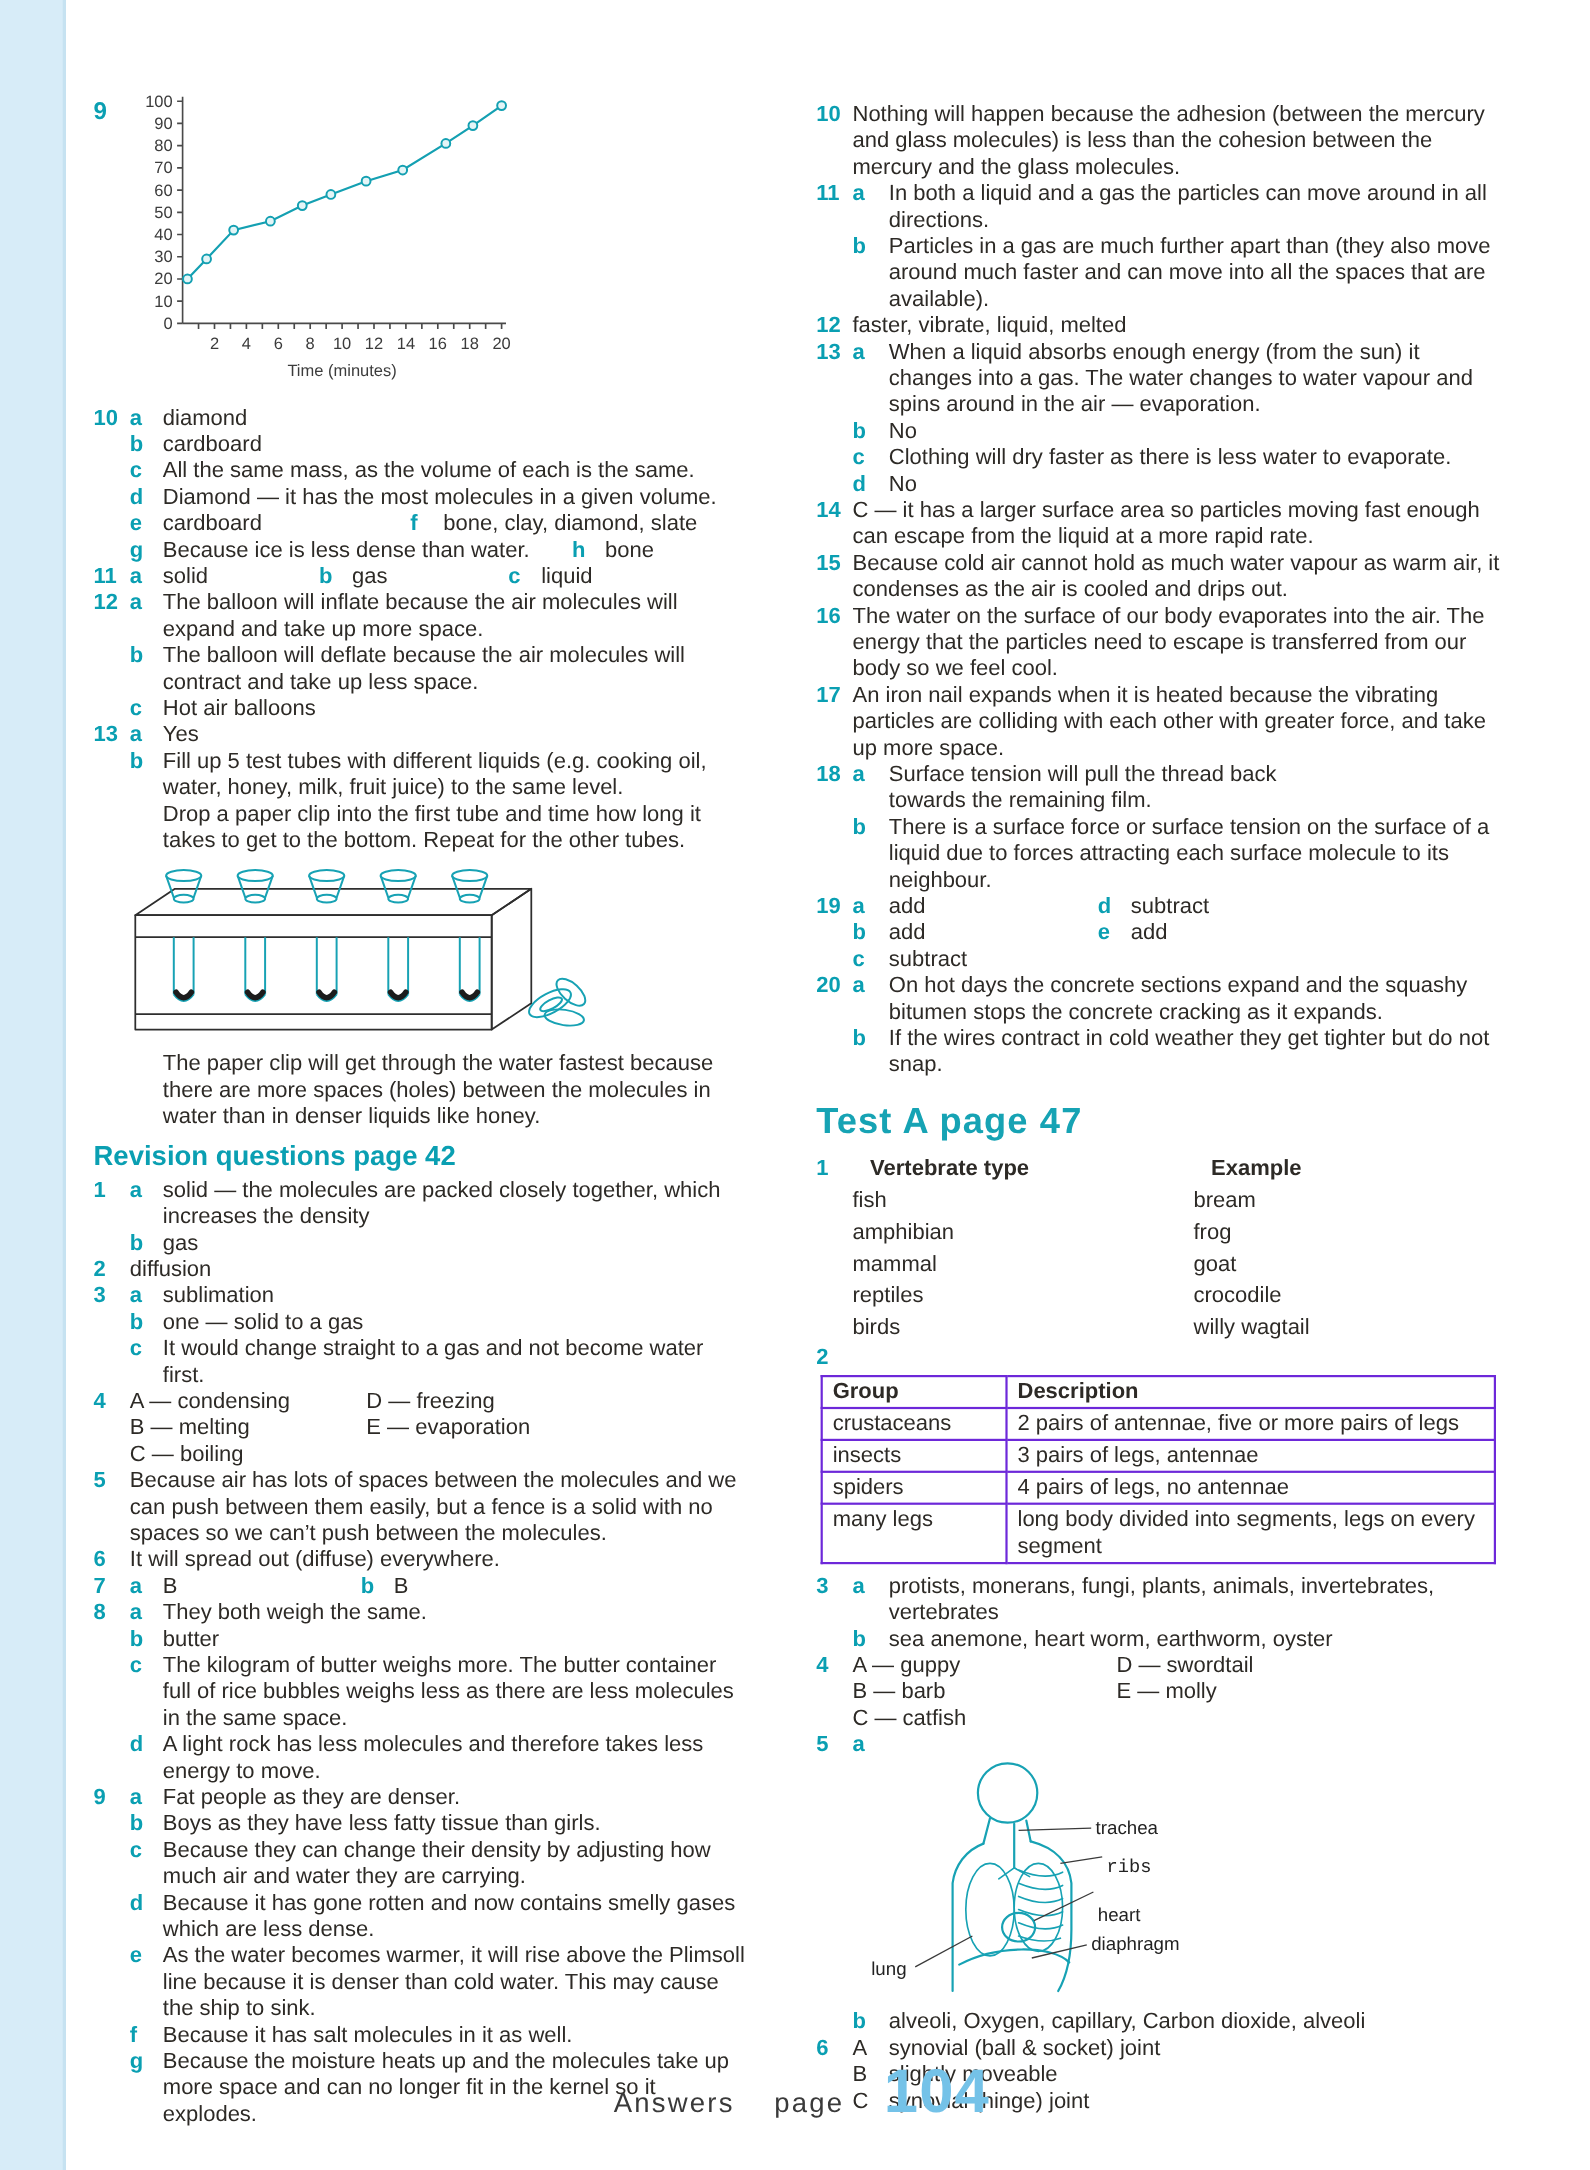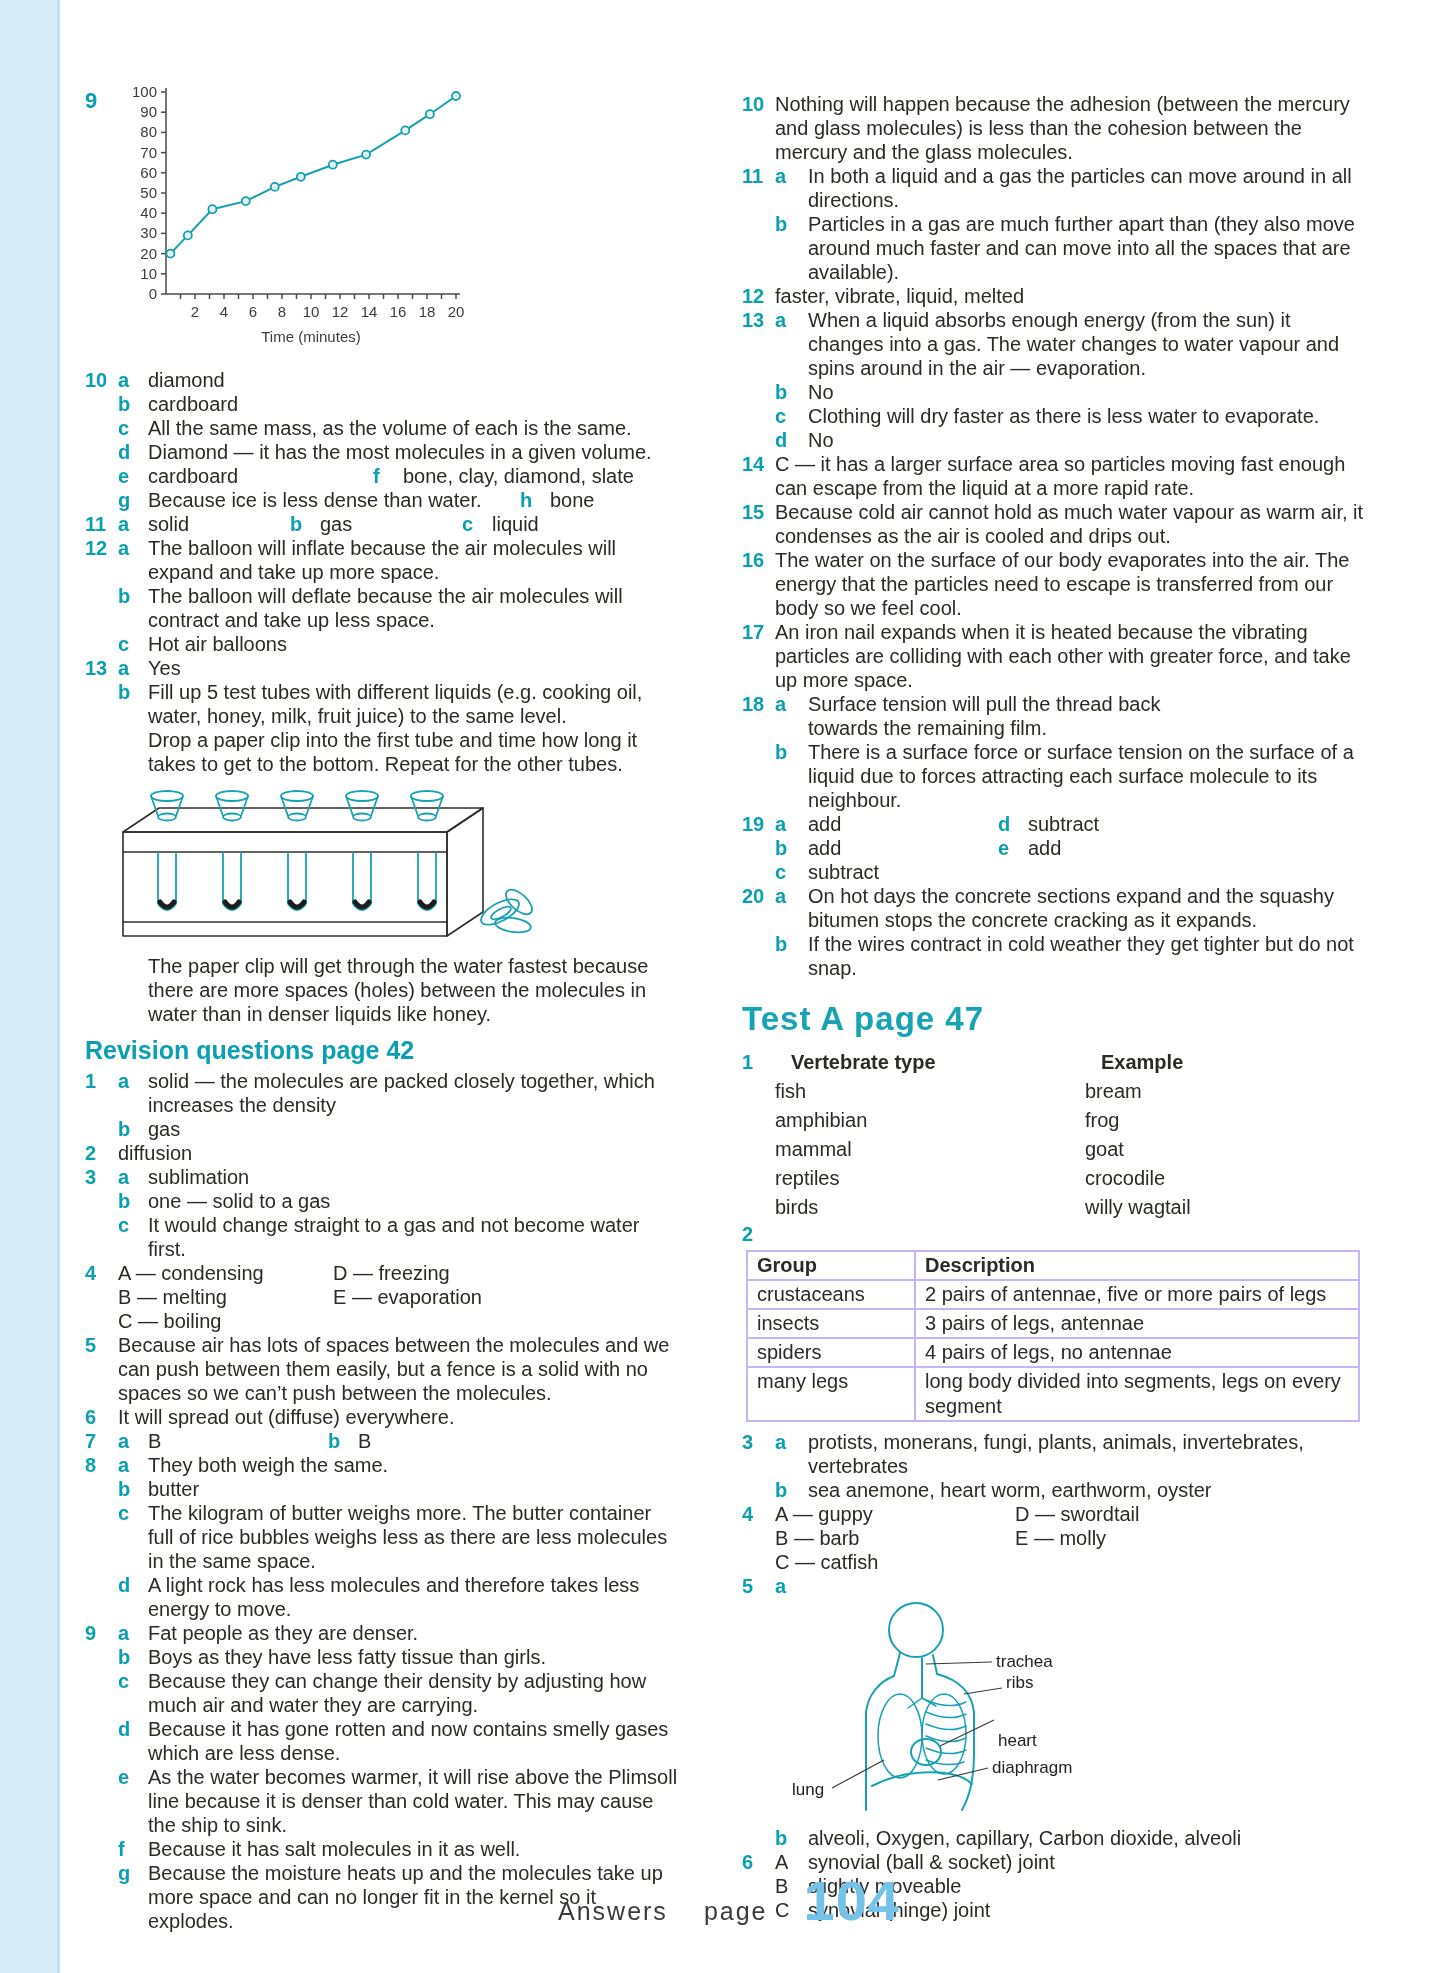--- a/index.html
+++ b/index.html
@@ -24,21 +24,21 @@
   .tl{font-size:15px;fill:#3c3c3c;}
   .cline{fill:none;stroke:#14a0b2;stroke-width:2;}
   .cpt{fill:#e4f5f7;stroke:#14a0b2;stroke-width:1.8;}
   .rackwrap{margin:10px 0 6px 30px;}
   .rk{stroke:#2e2e2e;stroke-width:1.6;fill:none;stroke-linejoin:round;}
   .tb{stroke:#17a2b4;stroke-width:1.8;fill:none;}
   .clip{stroke:#1c1c1c;stroke-width:5;fill:none;stroke-linecap:round;}
   .vrow{display:grid;grid-template-columns:33px 310px 1fr;font-size:20px;line-height:29px;}
   .b{font-weight:bold;margin-left:16px;}
   table.cls{border-collapse:collapse;margin:4px 0 8px 4px;width:614px;}
-  table.cls th,table.cls td{border:2px solid #c4b5fd;padding:1px 9px;font-size:20px;line-height:25px;text-align:left;vertical-align:top;font-weight:normal;}
+  table.cls th,table.cls td{border:2px solid #6d28d9;padding:1px 9px;font-size:20px;line-height:25px;text-align:left;vertical-align:top;font-weight:normal;}
   table.cls th{font-weight:bold;}
   table.cls td:first-child,table.cls th:first-child{width:148px;}
   .bodydiag{position:relative;width:300px;height:222px;margin:2px 0 4px 46px;}
   .bd{stroke:#17a2b4;stroke-width:2;fill:none;stroke-linecap:round;}
   .bd2{stroke:#17a2b4;stroke-width:1.5;fill:none;stroke-linecap:round;}
   .lbl-line{stroke:#3a3a3a;stroke-width:1.2;}
   .dlabel{position:absolute;font-size:17px;color:#222222;white-space:nowrap;}
   .footer{position:absolute;left:558px;top:1868px;display:flex;align-items:baseline;gap:36px;font-size:25px;letter-spacing:2px;color:#3a3a3a;}
   .pagenum{font-size:56px;font-weight:bold;color:#74c2e8;letter-spacing:1px;}
 </style>
@@ -572,21 +572,21 @@
       <path class="bd2" d="M138,160 Q160,168 176,162"></path>
       <ellipse class="bd" cx="138" cy="152" rx="15" ry="13"></ellipse>
       <path class="bd" d="M84,186 C118,168 168,168 184,184"></path>
       <line class="lbl-line" x1="138" y1="64" x2="204" y2="62"></line>
       <line class="lbl-line" x1="176" y1="94" x2="214" y2="88"></line>
       <line class="lbl-line" x1="152" y1="146" x2="206" y2="120"></line>
       <line class="lbl-line" x1="150" y1="180" x2="200" y2="168"></line>
       <line class="lbl-line" x1="96" y1="160" x2="44" y2="188"></line>
     </svg>
     <span class="dlabel" style="left:208px;top:52px;">trachea</span>
-    <span class="dlabel" style="left:218px;top:73px;">ribs</span>
+    <span class="dlabel" style="left:218px;top:89px;font-family:Liberation Mono, monospace;">ribs</span>
     <span class="dlabel" style="left:210px;top:110px;margin-top:21px;">heart</span>
     <span class="dlabel" style="left:204px;top:158px;">diaphragm</span>
     <span class="dlabel" style="left:4px;top:180px;">lung</span>
   </div>
 
   <div class="row">
       <span class="n"></span>
       <span class="lt">b</span>
       <span class="tx">alveoli, Oxygen, capillary, Carbon dioxide, alveoli</span>
     </div>

